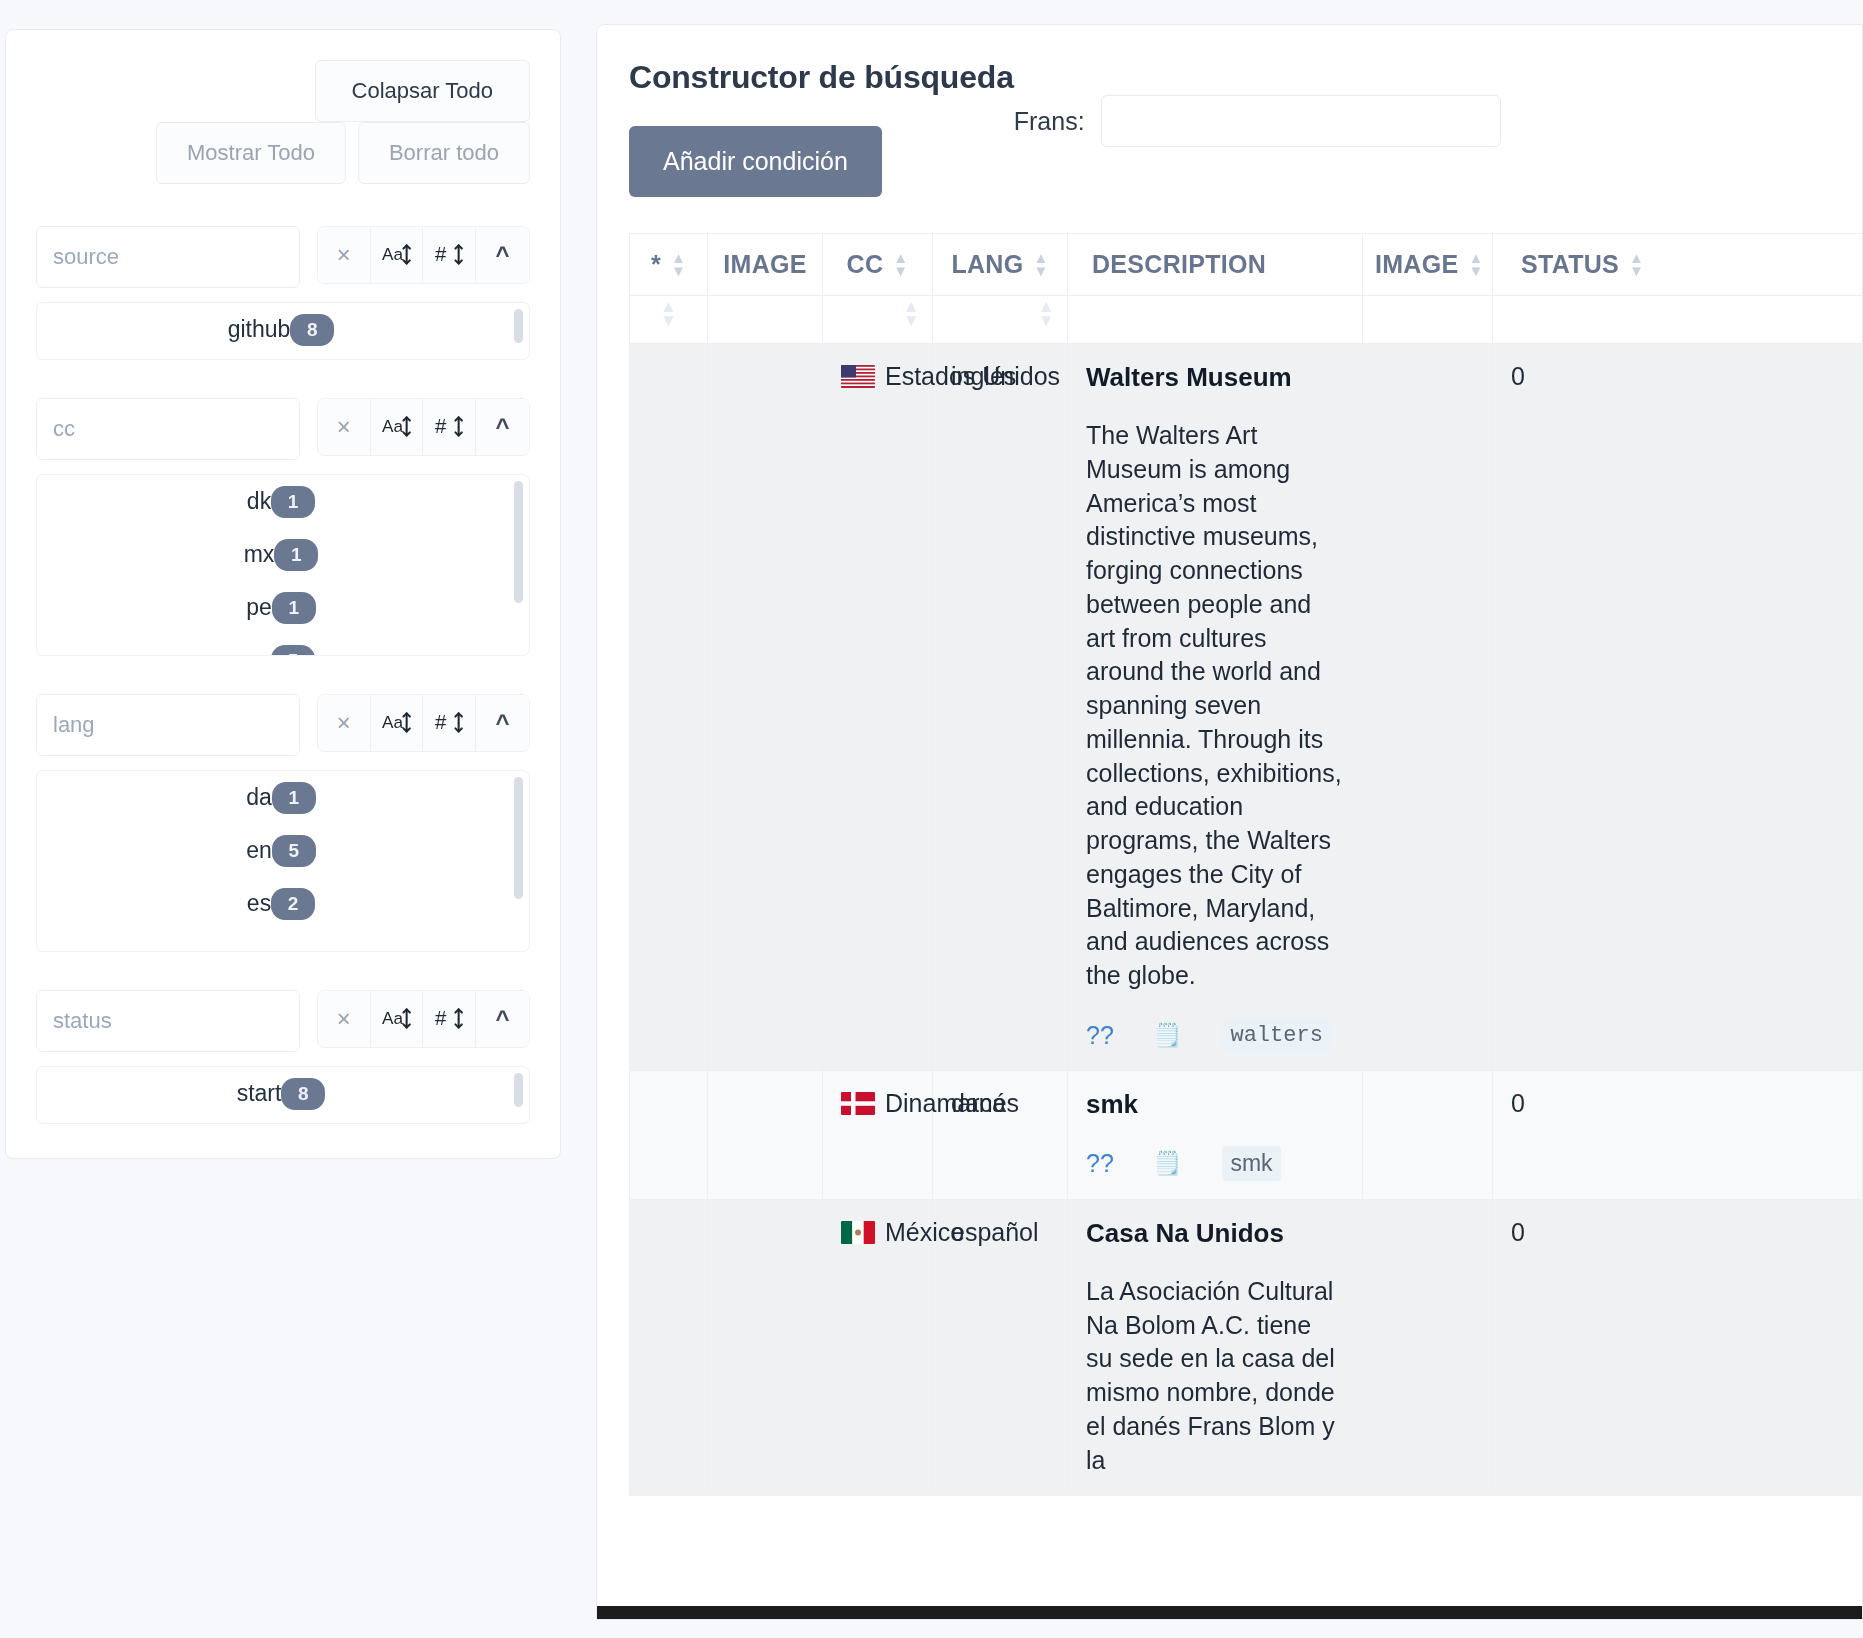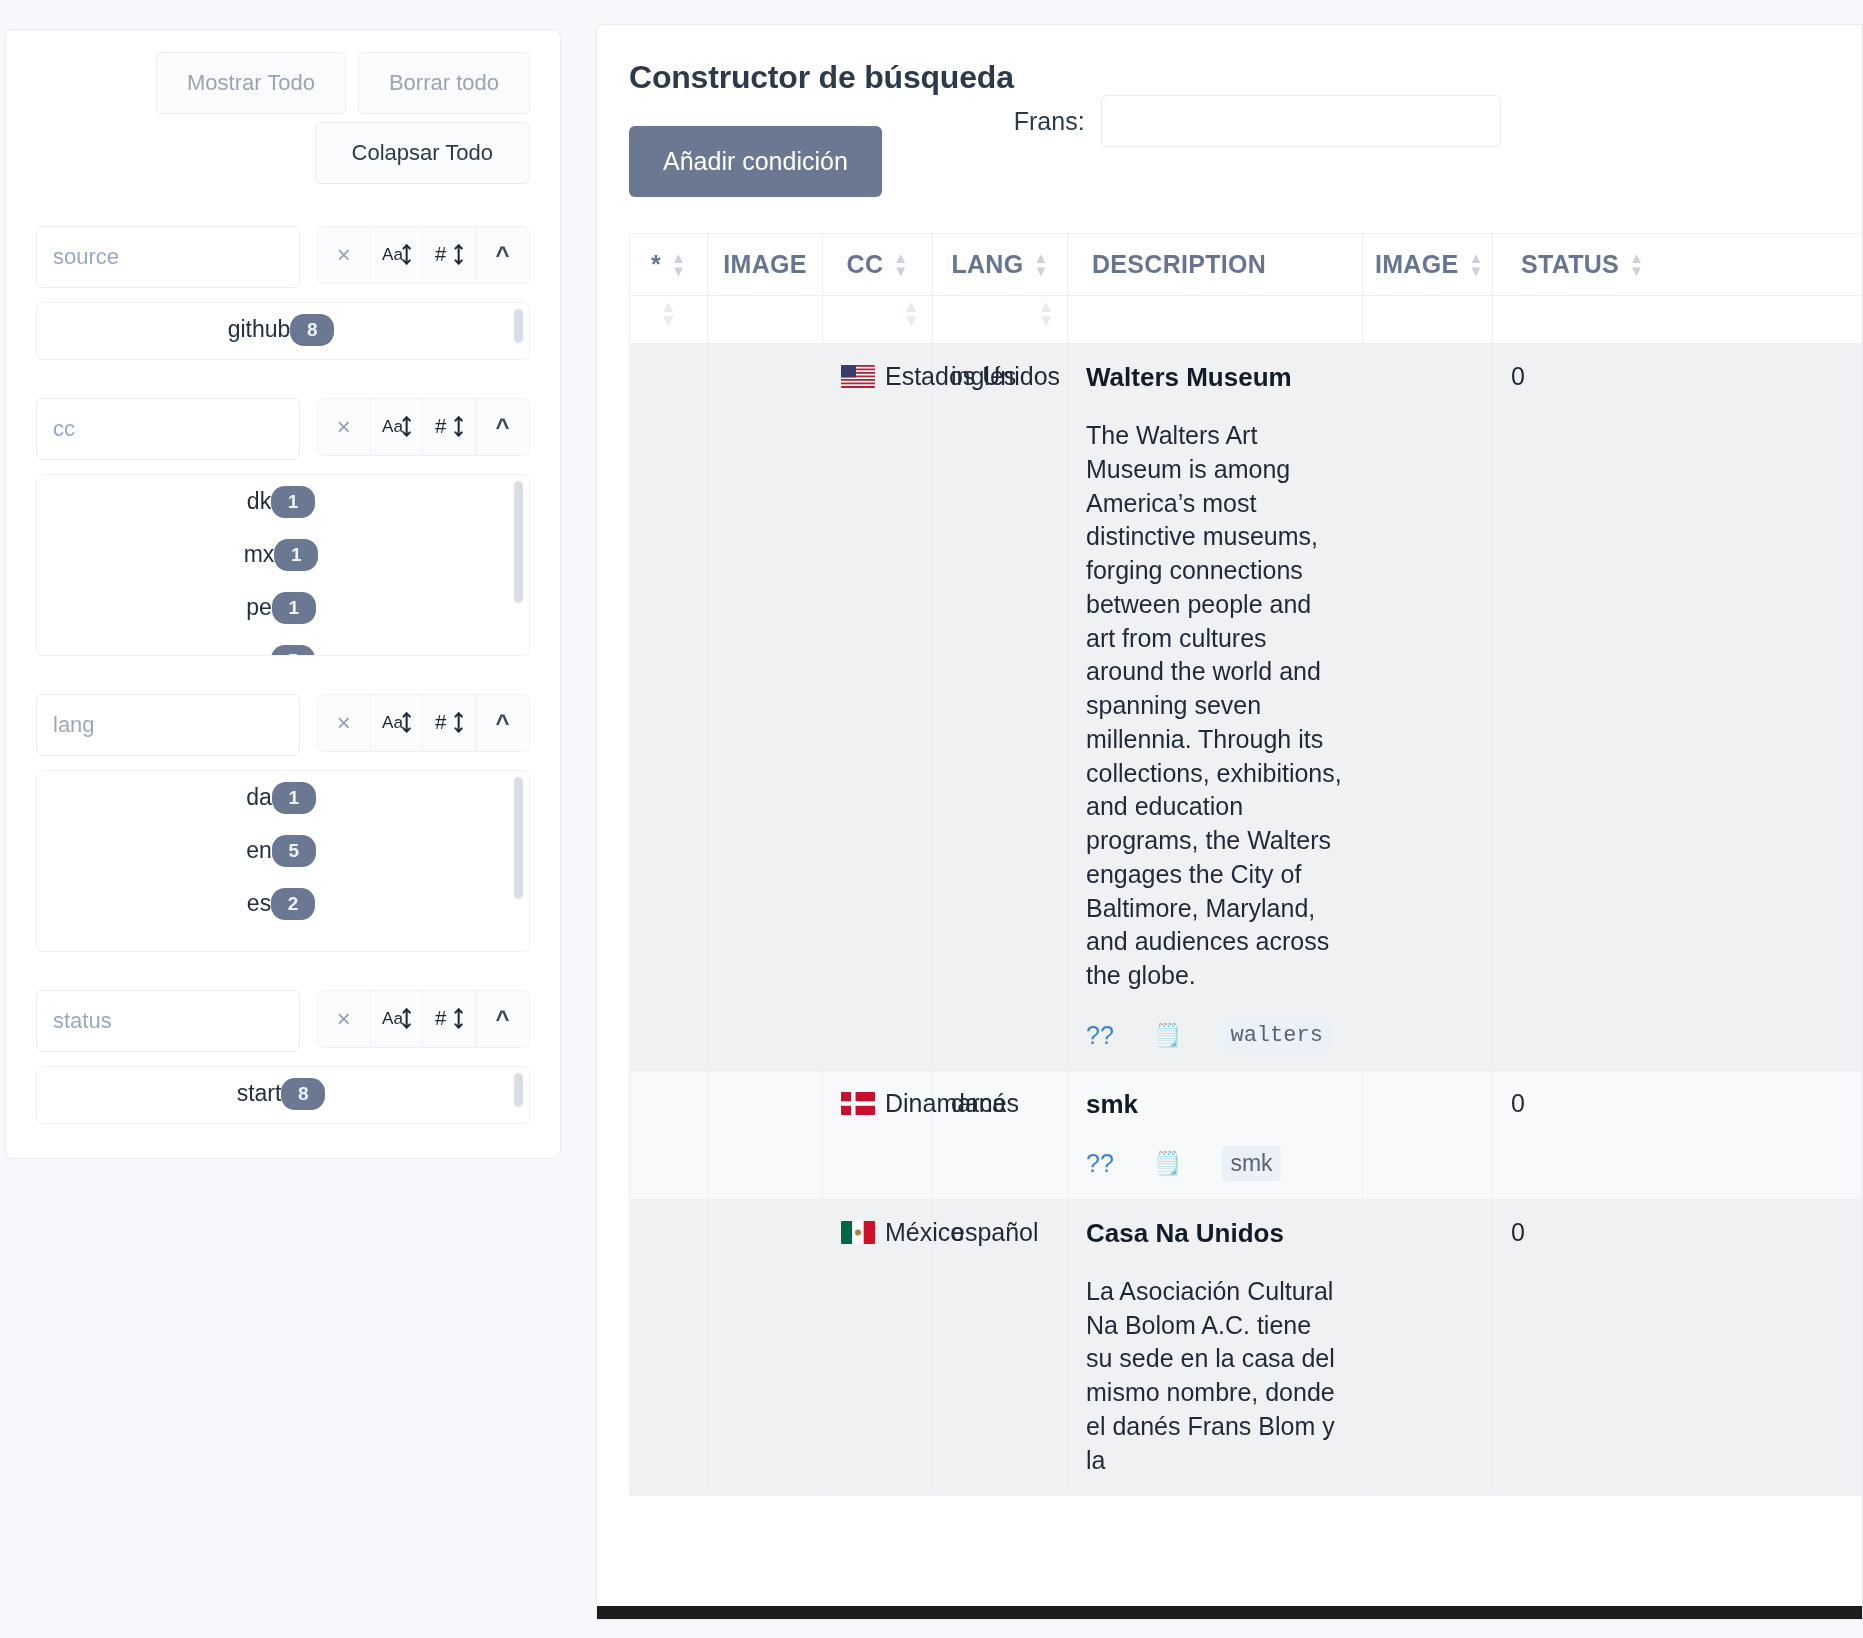--- a/index.html
+++ b/index.html
@@ -272,26 +272,26 @@
   }
 </style>
 </head>
 <body>
 
 <div class="page">
 
   <aside class="sidebar-wrap">
     <div class="sidebar-card">
 
+      <div class="btn-row second">
+        <button class="ghost-btn dark">Colapsar Todo</button>
+      </div>
       <div class="btn-row">
         <button class="ghost-btn" style="margin-right:12px;">Mostrar Todo</button>
         <button class="ghost-btn">Borrar todo</button>
-      </div>
-      <div class="btn-row second">
-        <button class="ghost-btn dark">Colapsar Todo</button>
       </div>
 
       <section class="filter-block">
         <div class="filter-head">
           <div class="search-group">
             <input class="search-input" placeholder="source" style="">
 
           </div>
           <div class="ctrl-group">
             <button class="ctrl-btn x">×</button>

